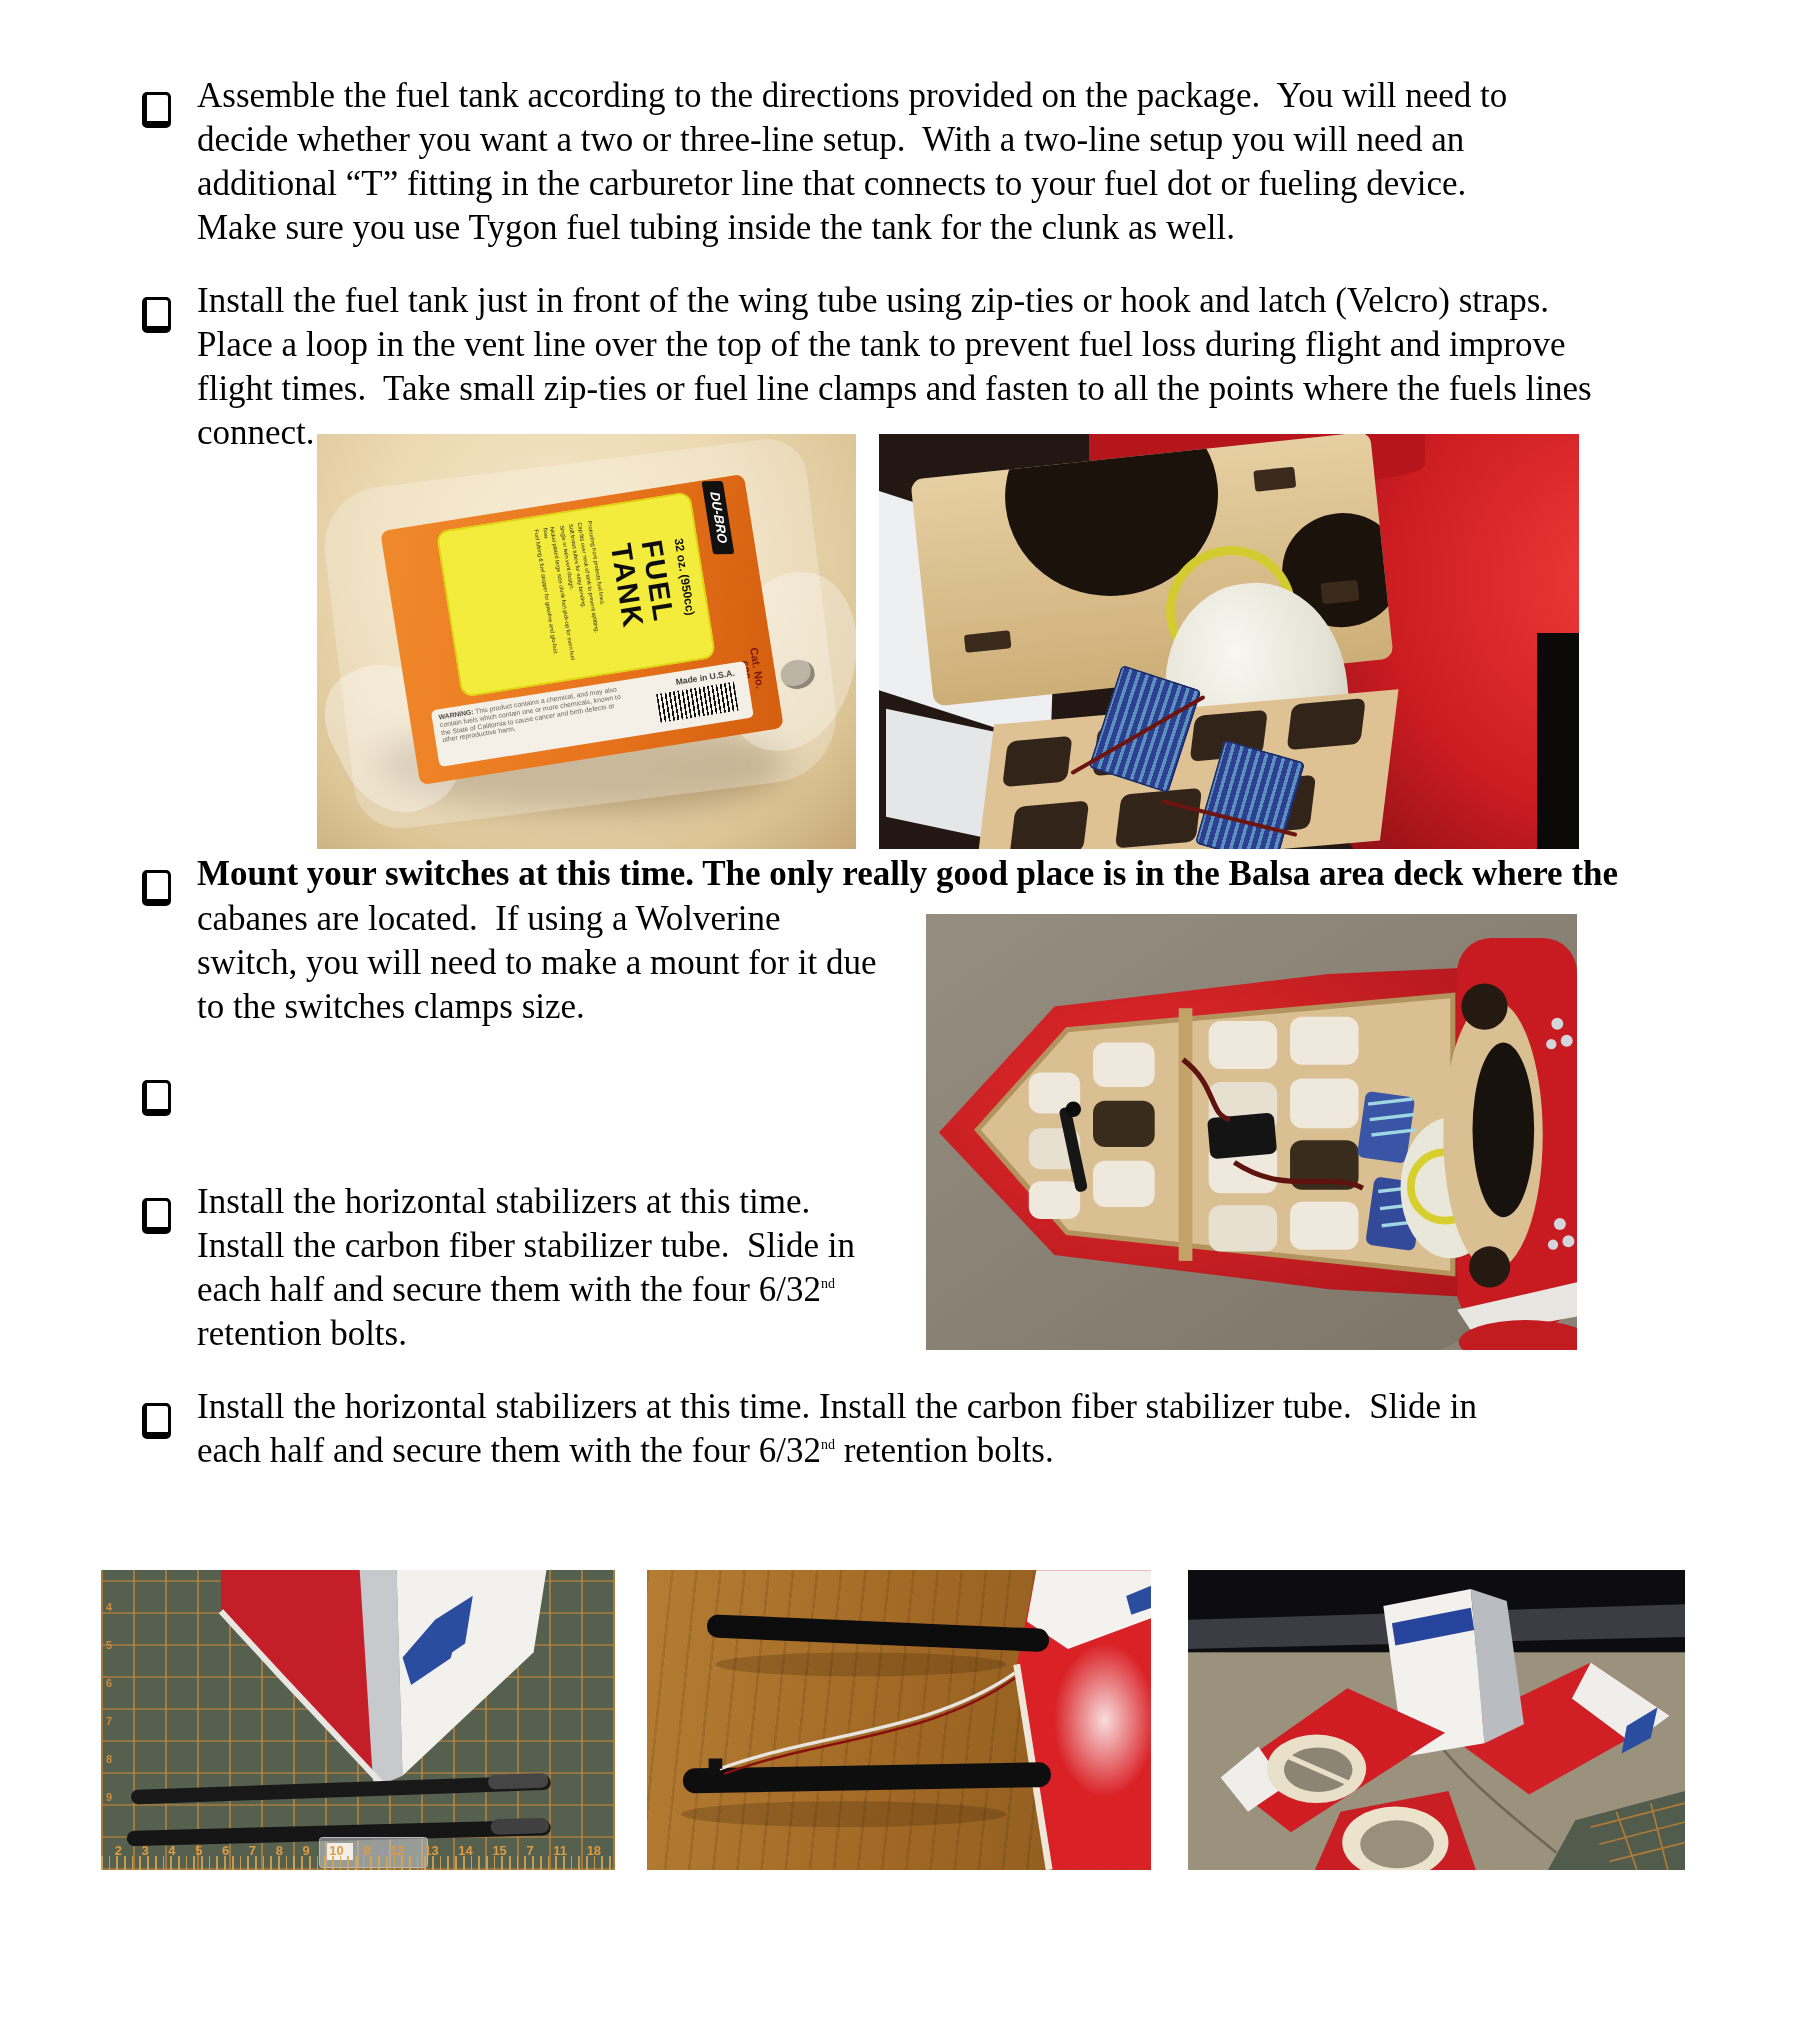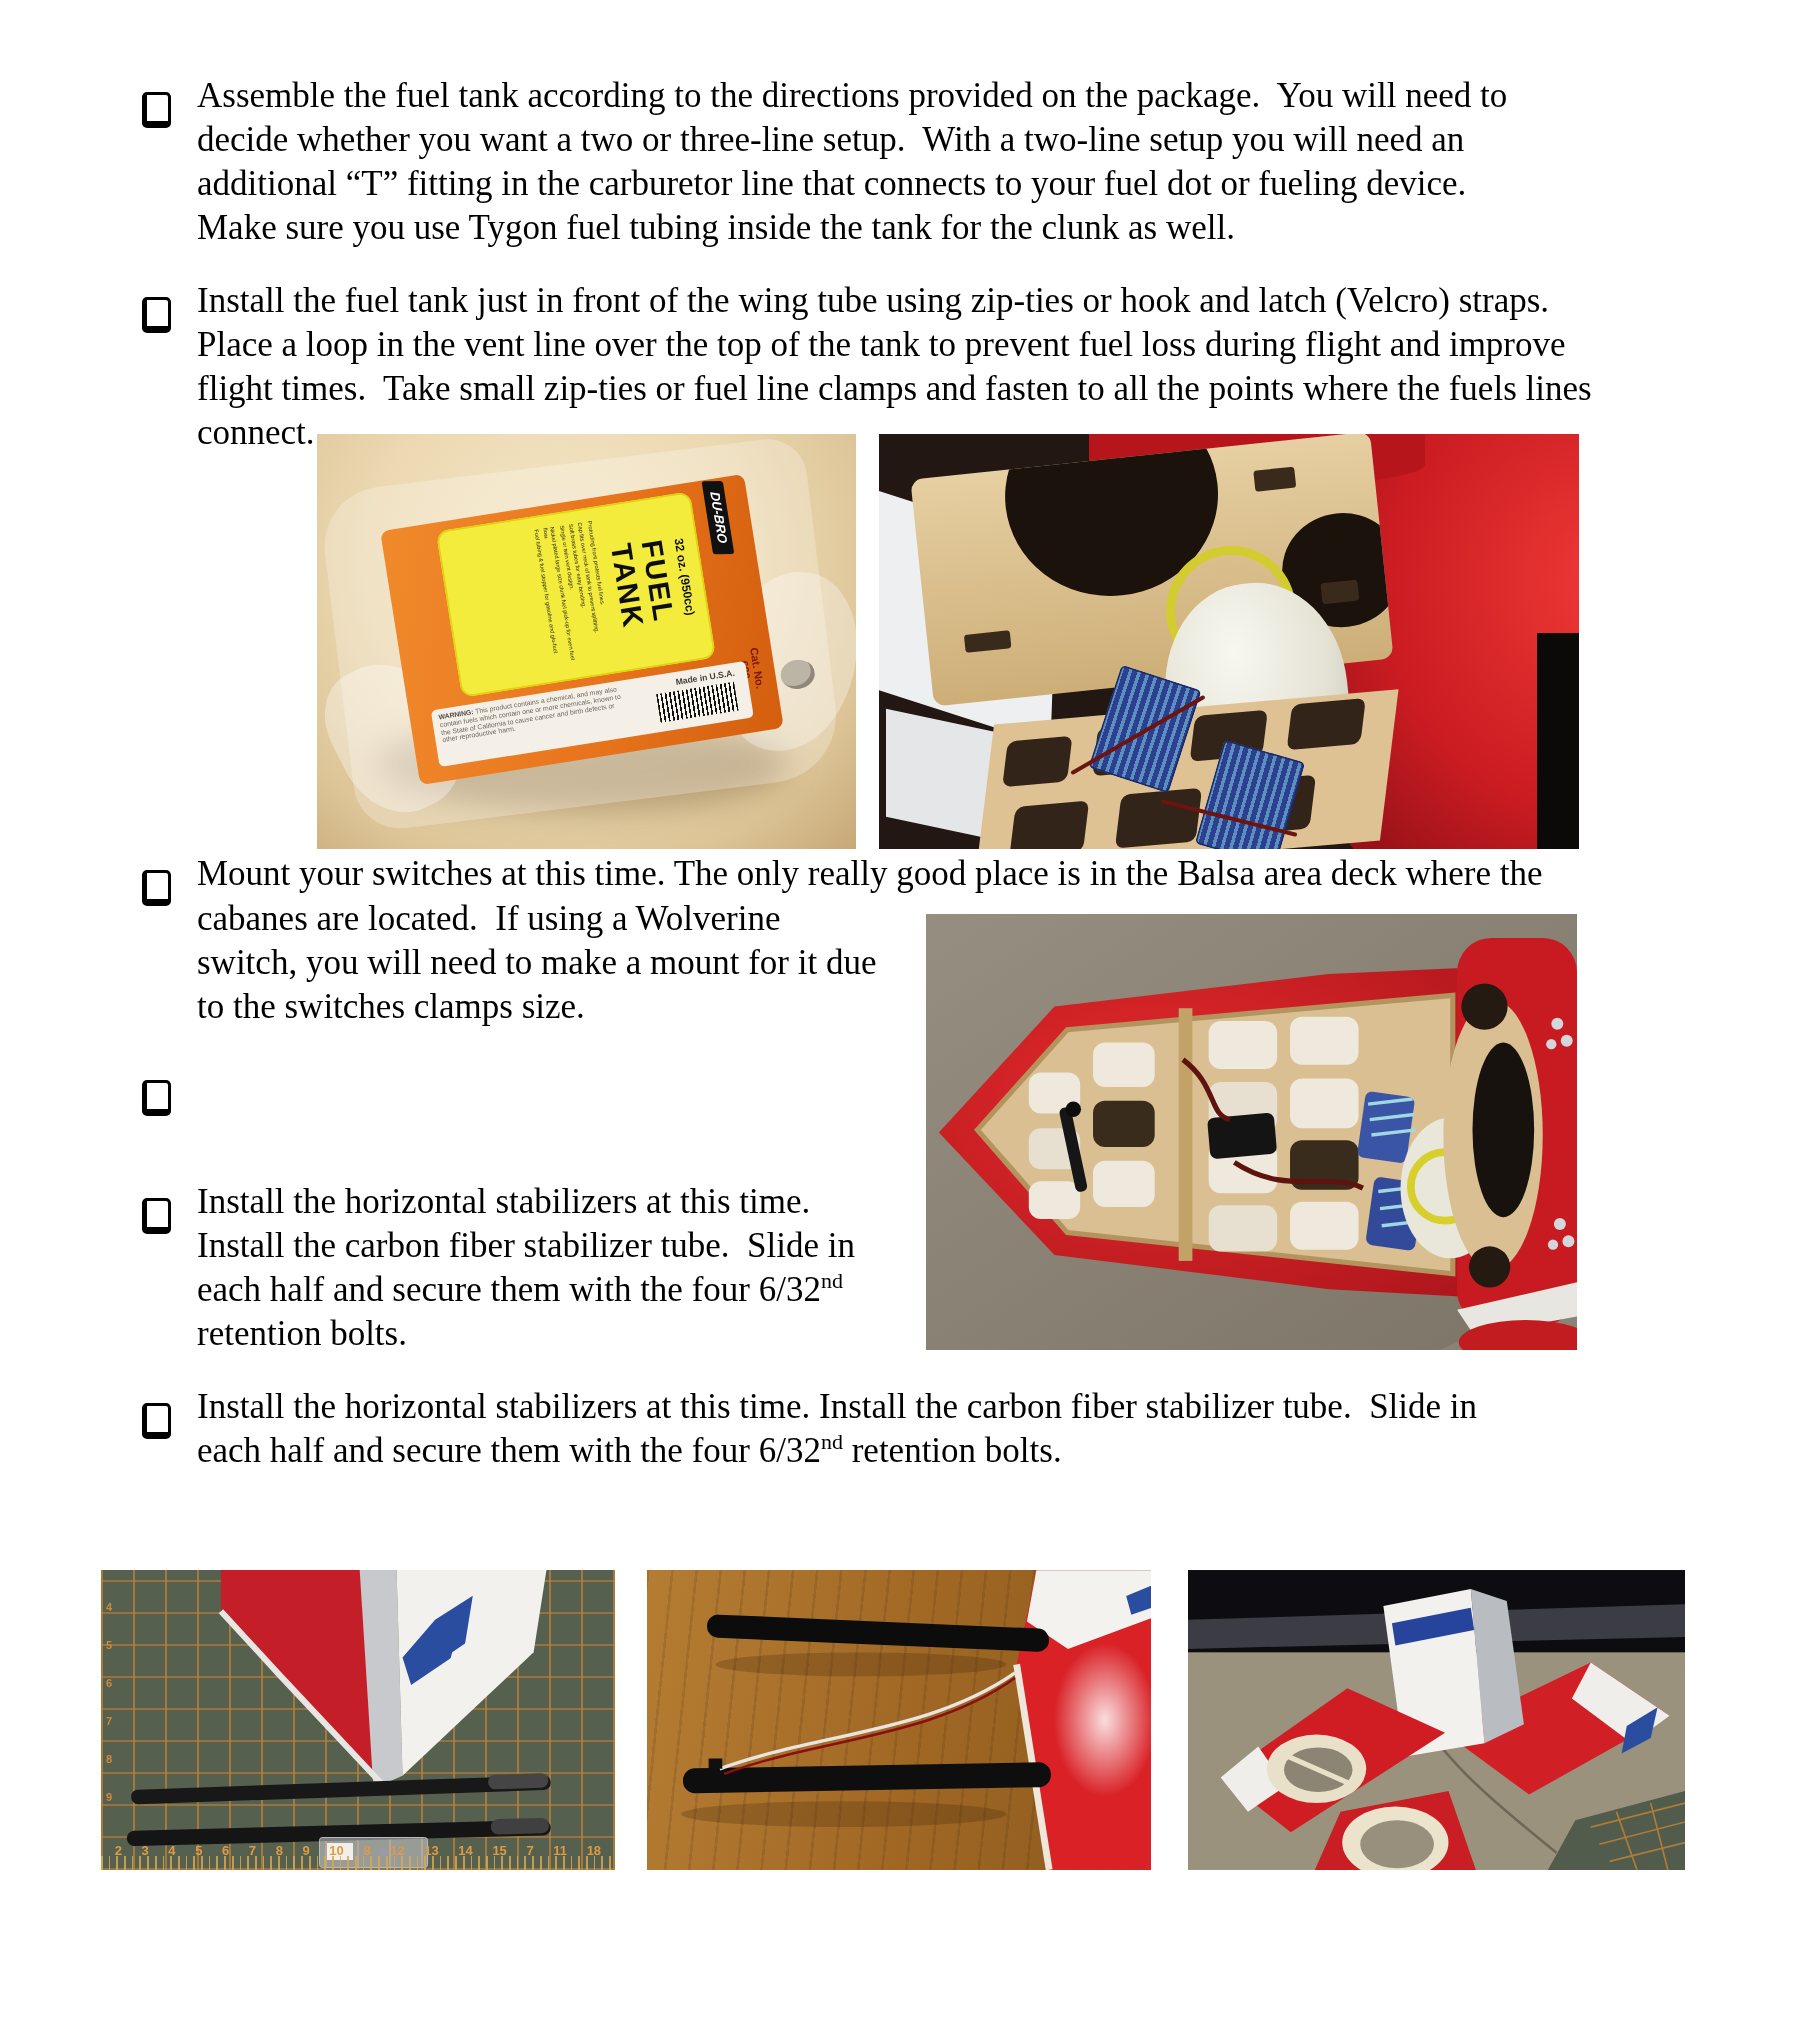--- a/index.html
+++ b/index.html
@@ -1,22 +1,22 @@
 <!DOCTYPE html>
 <html style="font-size:13.7px"><head>
 <meta charset="utf-8">
 <style>
   html,body{margin:0;padding:0;background:#ffffff;}
   .page{position:relative;width:1817px;height:2041px;background:#ffffff;overflow:hidden;
         font-family:"Liberation Serif", serif;color:#000;margin-top:38px;}
   .para{position:absolute;font-size:35px;line-height:44px;white-space:pre-wrap;}
-  .nowrap{white-space:nowrap;}
+  .nowrap{white-space:nowrap;font-weight:bold;}
   .cb{position:absolute;left:142px;width:21.4px;height:26px;border:3.4px solid #000;
       border-left-width:5.1px;border-bottom-width:7.7px;border-radius:5.1px;background:#fff;}
-  sup.s{vertical-align:super;font-size:22px;line-height:0;text-align:center;}
+  sup.s{vertical-align:super;font-size:14px;line-height:0;text-align:center;}
   .ph{position:absolute;overflow:hidden;}
   .abs{position:absolute;}
   
   .pa{background:radial-gradient(ellipse at 45% 30%,#f4e7c8 0%,#ecd9b2 45%,#dcc496 78%,#c7a877 100%);}
   .pa-shadow{left:60px;top:283px;width:411px;height:94px;background:rgba(95,65,30,.35);
              border-radius:50%;filter:blur(15.4px);}
   .pkg{left:81px;top:67px;width:368px;height:257px;transform:rotate(-9deg);}
   .plastic{left:-62px;top:-38px;width:488px;height:342px;background:rgba(255,255,255,.25);
            border-radius:60px 39px 68px 47px;transform:rotate(2deg);}
   .plastic2{left:-77px;top:128px;width:120px;height:154px;background:rgba(255,255,255,.35);

